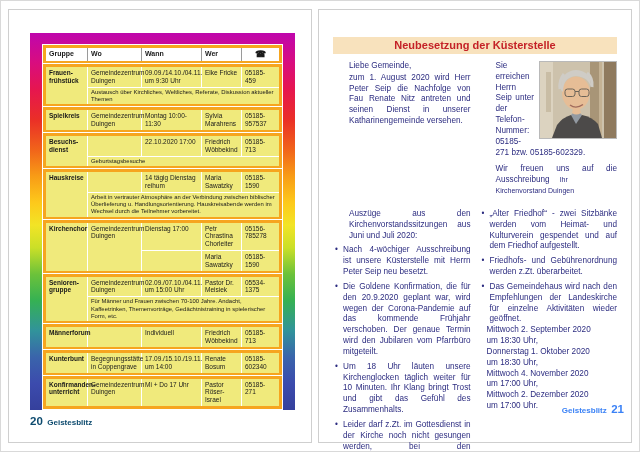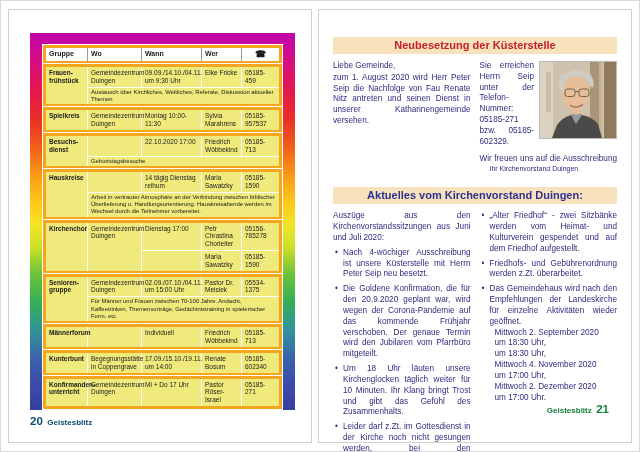--- a/index.html
+++ b/index.html
@@ -37,30 +37,30 @@
 
   
   .rp{position:absolute;left:0;top:0;right:0;bottom:0;padding:27px 14px 0 14px;
     box-sizing:border-box;color:#2c2c80;}
   .bar{background:#f8e2bd;text-align:center;font-weight:bold;font-size:11px;
     padding:2px 0 3px 0;margin-bottom:7px;}
   .bar-red{color:#c42127;}
   .bar-blue{color:#2e3192;}
   .cols{display:flex;gap:9px;}
   .col{flex:1;font-size:8.2px;line-height:1.32;text-align:justify;}
-  .col p{margin:0 0 1px 0;}
+  .col p{margin:0 0 1px 16px;}
   .photo{float:right;width:76px;height:76px;margin:0 0 4px 5px;border:1px solid #b9b9b9;display:block;}
   .sig{font-size:7px;}
   .sig-gap{display:inline-block;width:10px;}
   .bullet{display:flex;gap:3px;margin:4px 0 0 0;}
   .bullet .dot{flex:0 0 7px;text-align:center;}
   .bullet .btext{flex:1;text-align:justify;}
   .outro{margin-top:5px;}
-  .meeting{margin-left:15px;text-align:left;}
-  .rfooter{position:absolute;right:22px;bottom:25px;color:#15803d;white-space:nowrap;margin-left:13px;}
+  .meeting{margin-left:7px;text-align:left;}
+  .rfooter{position:absolute;right:7px;bottom:25px;color:#3b82f6;white-space:nowrap;margin-left:13px;}
   .section2{margin-top:11px;}
 </style>
 </head>
 <body>
 
 <div class="spread">
 
   <div class="page page-left">
     <div class="rainbow">
 
@@ -209,21 +209,20 @@
             <path d="M32 51 Q36 54 41 51 L40 47 L33 47 Z" fill="#e6bd96"></path>
           </svg>
           <p>Sie erreichen Herrn Seip unter der Telefon-Nummer: 05185-271 bzw. 05185-602329.</p>
           <p style="clear:both;margin-top:6px;">
             <span>Wir freuen uns auf die Ausschreibung</span><span class="sig-gap"></span><span class="sig">Ihr Kirchenvorstand Duingen</span>
           </p>
         </div>
       </div>
 
       <div class="section2">
-        <div class="bar bar-blue">Aktuelles vom Kirchenvorstand Duingen:</div>
 
         <div class="cols">
           <div class="col">
             <p>Auszüge aus den Kirchenvorstandssitzungen aus Juni und Juli 2020:</p>
             <div class="bullet">
               <span class="dot">•</span>
               <span class="btext">Nach 4-wöchiger Ausschreibung ist unsere Küsterstelle mit Herrn Peter Seip neu besetzt.</span>
             </div>
             <div class="bullet">
               <span class="dot">•</span>
@@ -250,20 +249,21 @@
             </div>
             <div class="bullet">
               <span class="dot">•</span>
               <span class="btext">Das Gemeindehaus wird nach den Empfehlungen der Landeskirche für einzelne Aktivitäten wieder geöffnet.</span>
             </div>
             <div class="meeting">
               <div>Mittwoch 2. September 2020</div>
               <div>um 18:30 Uhr,</div>
             </div>
             <div class="meeting">
+              <div>Donnerstag 1. Oktober 2020</div>
               <div>um 18:30 Uhr,</div>
             </div>
             <div class="meeting">
               <div>Mittwoch 4. November 2020</div>
               <div>um 17:00 Uhr,</div>
             </div>
             <div class="meeting">
               <div>Mittwoch 2. Dezember 2020</div>
               <div>um 17:00 Uhr.</div>
             </div>

